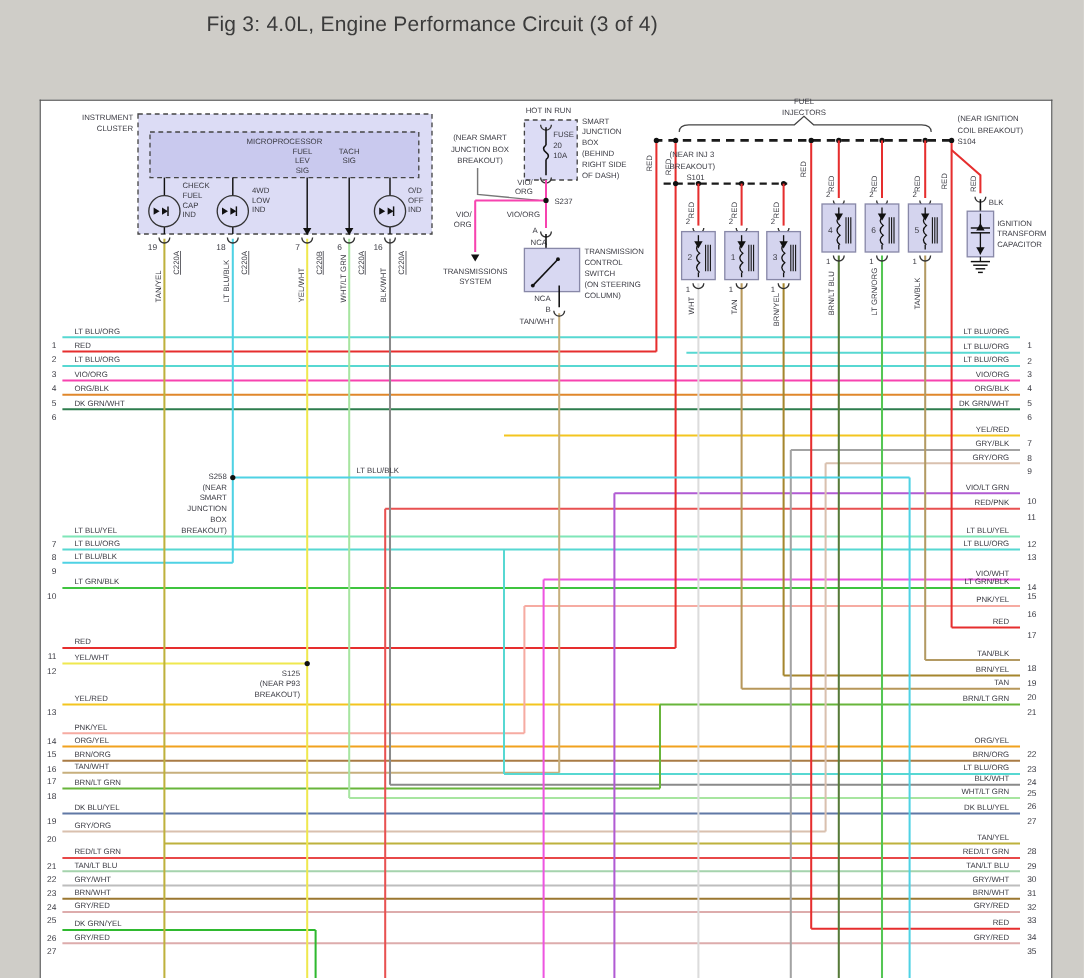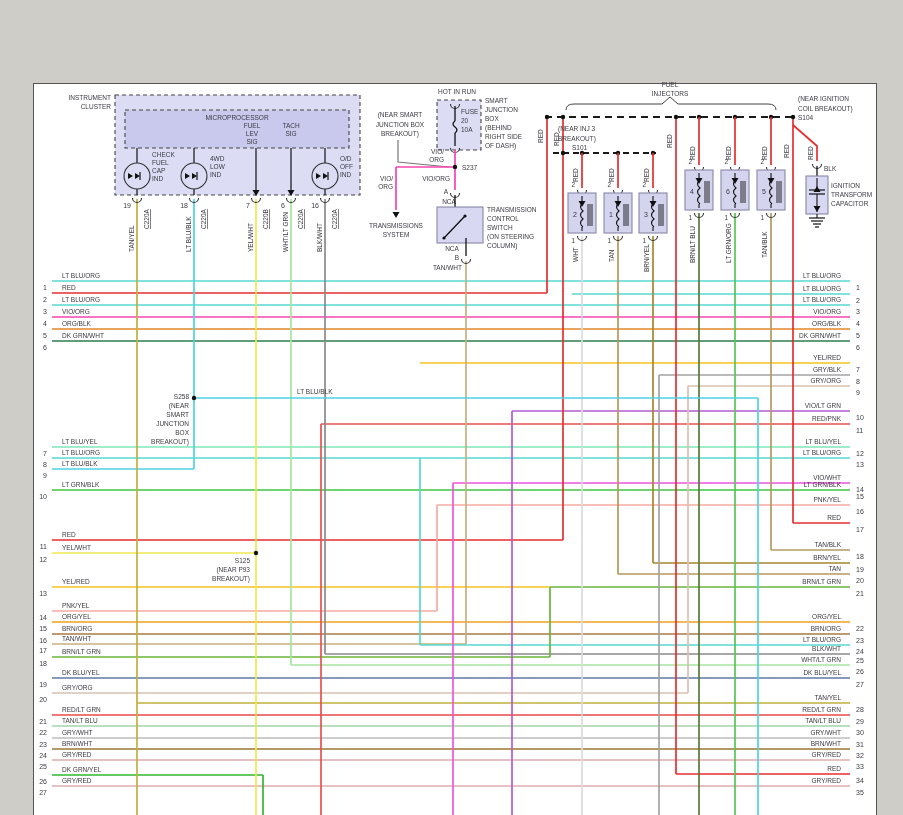--- a/index.html
+++ b/index.html
@@ -6,20 +6,21 @@
   #stage{position:relative;width:903px;height:815px;background:#cfcdc8;overflow:hidden;}
   #title{position:absolute;left:172px;top:10px;font-size:17.5px;color:#3b3b3b;letter-spacing:.2px;}
   #panel{position:absolute;left:33px;top:83px;width:842px;height:732px;background:#ffffff;border:1px solid #555;border-bottom:none;}
   #diagram-svg{position:absolute;left:0;top:0;}
   text{font-family:"Liberation Sans",sans-serif;fill:#3a3a42;}
 </style>
 </head>
 <body>
 
 <div id="stage">
+  <div id="title">Fig 3: 4.0L, Engine Performance Circuit (3 of 4)</div>
   <div id="panel"></div>
   <svg id="diagram-svg" width="903" height="815" viewBox="0 0 903 815">
       <line x1="52" y1="281" x2="850" y2="281" stroke="#57d8d2" stroke-width="1.7"></line>
       <text x="62" y="278" font-size="6.5" text-anchor="start" fill="#3a3a42">LT BLU/ORG</text>
       <text x="47" y="290" font-size="7" text-anchor="end" fill="#555">1</text>
       <line x1="52" y1="293" x2="547" y2="293" stroke="#e62e2e" stroke-width="1.7"></line>
       <text x="62" y="290" font-size="6.5" text-anchor="start" fill="#3a3a42">RED</text>
       <text x="47" y="302" font-size="7" text-anchor="end" fill="#555">2</text>
       <line x1="52" y1="305" x2="850" y2="305" stroke="#57d8d2" stroke-width="1.7"></line>
       <text x="62" y="302" font-size="6.5" text-anchor="start" fill="#3a3a42">LT BLU/ORG</text>

